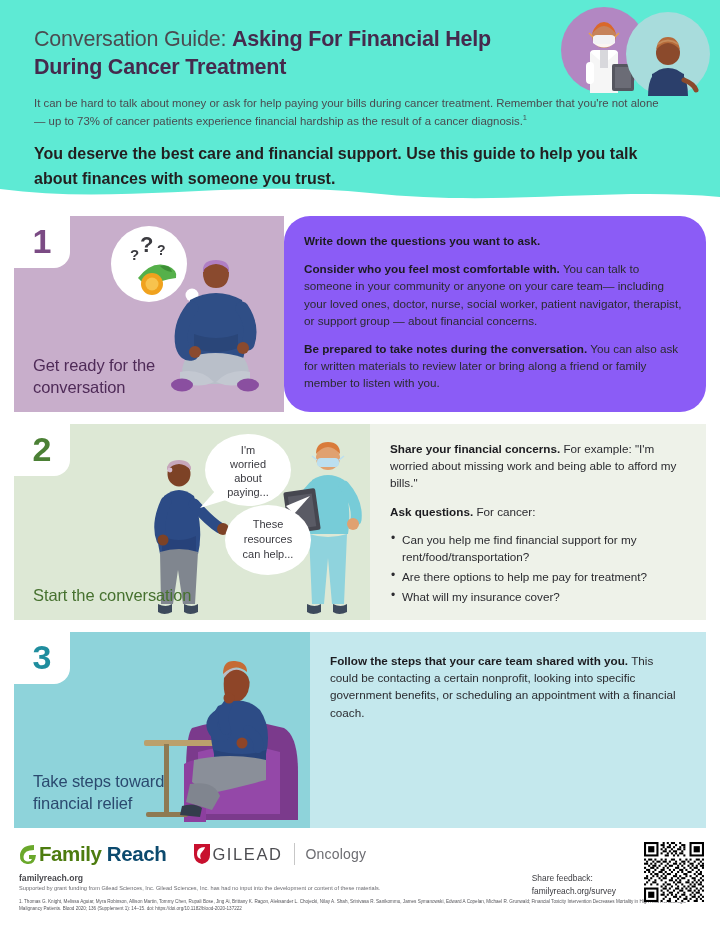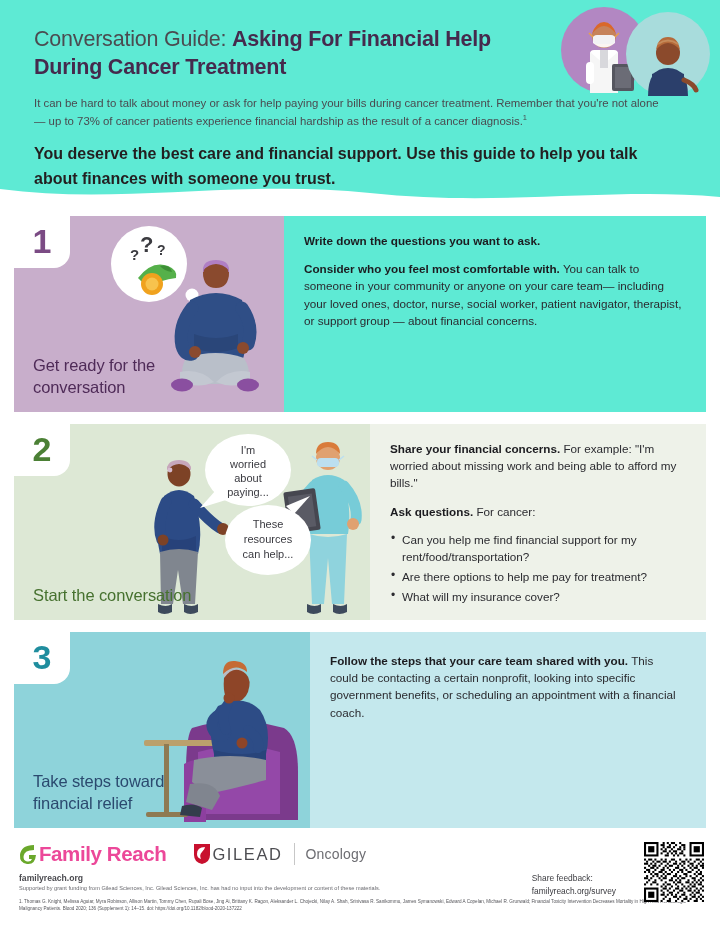--- a/index.html
+++ b/index.html
@@ -63,21 +63,21 @@
     font-size: 11.7px; line-height: 1.47; color: #2b2b30;
     padding-left: 12px; position: relative; margin-bottom: 3px;
   }
   .sec-body li:before {
     content: "\2022"; position: absolute; left: 1px; top: -1px; font-size: 12px;
   }
 
   
   #sec1 { top: 216px; height: 196px; }
   #sec1 .sec-left { width: 270px; background: #c8aecb; }
-  #sec1 .sec-right { left: 270px; background: #5eead4; }
+  #sec1 .sec-right { left: 270px; background: #8b5cf6; border-radius: 26px; }
   #sec1 .numbadge { color: #7b4b84; }
   #sec1 .sec-heading { color: #4f2b58; }
 
   
   #sec2 { top: 424px; height: 196px; }
   #sec2 .sec-left { width: 356px; background: #dde8d5; }
   #sec2 .sec-right { left: 356px; background: #eef2e9; }
   #sec2 .numbadge { color: #4b8035; }
   #sec2 .sec-heading { color: #46712f; }
 
@@ -88,22 +88,22 @@
   #sec3 .numbadge { color: #1f8d9e; }
   #sec3 .sec-heading { color: #2b4a6f; width: 150px; }
 
   .art { position: absolute; }
 
   
   .footer { position: absolute; left: 0; top: 836px; width: 720px; height: 95px; background: #ffffff; }
   .logo-row { position: absolute; left: 18px; top: 6px; display: flex; align-items: center; }
   .fr-logo { display: flex; align-items: center; }
   .fr-text { font-size: 20.5px; font-weight: 700; letter-spacing: -0.4px; margin-left: 1px; }
-  .fr-family { color: #ec4899; }
-  .fr-reach { color: #ec4899; }
+  .fr-family { color: #4d7c0f; }
+  .fr-reach { color: #0c4a6e; }
   .logo-sep { width: 1px; height: 22px; background: #c7c7c7; margin: 0 11px; }
   .gilead-text { font-size: 16.5px; font-weight: 400; letter-spacing: 1.6px; color: #4d4d52; }
   .oncology-text { font-size: 14px; font-weight: 400; color: #6d6d72; letter-spacing: 0.2px; }
   .fr-url { position: absolute; left: 19px; top: 37px; font-size: 8.6px; color: #4a4a4f; font-weight: 600; }
   .fr-grant { position: absolute; left: 19px; top: 49px; font-size: 5.6px; color: #6a6a6f; letter-spacing: 0.02px; }
   .citation {
     position: absolute; left: 19px; top: 62px; width: 680px;
     font-size: 4.6px; line-height: 1.62; color: #55555a;
   }
   .feedback { position: absolute; right: 104px; top: 36px; text-align: left; }
@@ -196,20 +196,21 @@
           <circle cx="141" cy="126" r="6" fill="#8a4a2e"></circle>
         </g>
       </svg>
       <div class="numbadge">1</div>
       <div class="sec-heading">Get ready for the conversation</div>
     </div>
     <div class="sec-right">
       <div class="sec-body">
         <p><b>Write down the questions you want to ask.</b><span></span></p>
         <p><b>Consider who you feel most comfortable with.</b><span> You can talk to someone in your community or anyone on your care team— including your loved ones, doctor, nurse, social worker, patient navigator, therapist, or support group — about financial concerns.</span></p>
+        <p><b>Be prepared to take notes during the conversation.</b><span> You can also ask for written materials to review later or bring along a friend or family member to listen with you.</span></p>
       </div>
     </div>
   </div>
 
   <div class="section" id="sec2">
     <div class="sec-left">
       <svg class="art" style="left:120px; top:4px; width:236px; height:192px;" viewBox="0 0 236 192">
 
         <g>
           <ellipse cx="45" cy="40" rx="12" ry="6" fill="#c7a7bb"></ellipse>

